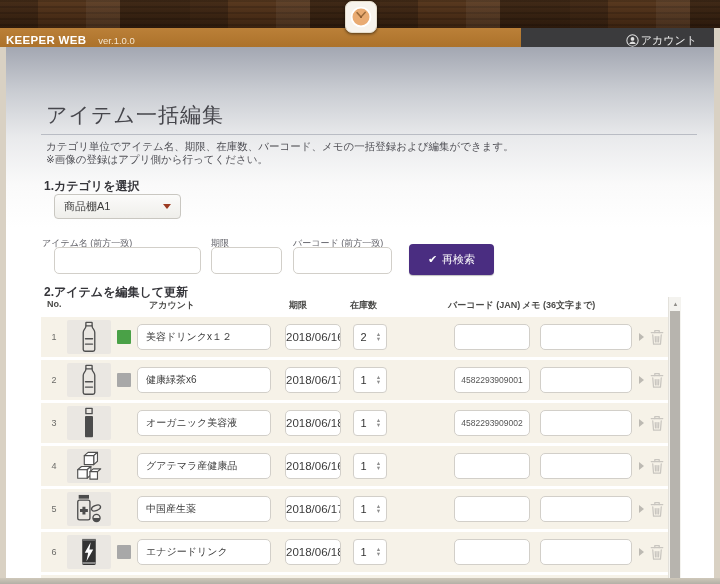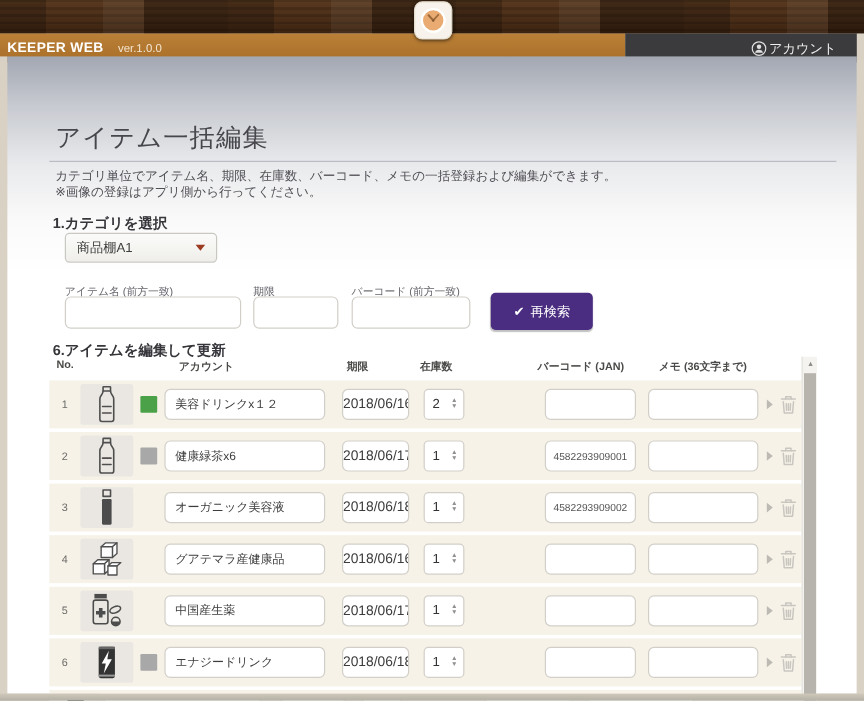--- a/index.html
+++ b/index.html
@@ -54,21 +54,21 @@
   .dropdown{
     position:absolute;left:48px;top:147px;width:127px;height:25px;
     background:linear-gradient(180deg,#fbfbfa,#efeeea);
     border:1px solid #c9c7c1;border-radius:4px;
     display:flex;align-items:center;padding:0 9px;box-sizing:border-box;cursor:pointer;
   }
   .dropdown .val{font-size:11px;color:#3c3c3c;flex:1;}
   .caret{width:0;height:0;border-left:4px solid transparent;border-right:4px solid transparent;border-top:5px solid #9c3b22;}
   
   .slabel{position:absolute;top:190px;font-size:9px;color:#63636a;}
-  .lab-name{left:48px;}
+  .lab-name{left:36px;}
   .lab-deadline{left:205px;}
   .lab-barcode{left:287px;}
   .sinput{
     position:absolute;top:200px;height:27px;border:1px solid #d2cfc9;border-radius:5px;
     background:#fff;box-sizing:border-box;font-size:11px;padding:0 6px;color:#333;
   }
   .in-name{left:48px;width:147px;}
   .in-deadline{left:205px;width:71px;}
   .in-barcode{left:287px;width:99px;}
   .search-btn{
@@ -80,21 +80,21 @@
   .check{font-size:11px;}
   
   .table{position:absolute;left:35px;top:250px;width:640px;height:328px;overflow:hidden;}
   .thead{position:relative;height:18px;margin-bottom:2px;}
   .thead span{position:absolute;top:2px;font-size:9px;font-weight:bold;color:#4a4a48;}
   .h-no{left:6px;}
   .h-name{left:108px;}
   .h-deadline{left:248px;}
   .h-stock{left:309px;}
   .h-barcode{left:407px;}
-  .h-memo{left:508px;text-align:right;}
+  .h-memo{left:481px;text-align:right;}
   .trow{
     width:627px;height:40px;background:#f6f2e8;margin-bottom:3px;
     display:flex;align-items:center;box-sizing:border-box;
   }
   .c-no{width:26px;text-align:center;font-size:9px;color:#6b6b68;flex:none;}
   .pimg{width:44px;height:34px;background:#eae7e2;border-radius:2px;flex:none;
         display:flex;align-items:center;justify-content:center;}
   .pimg svg{display:block;}
   .c-chipwrap{width:26px;display:flex;justify-content:center;flex:none;}
   .chip{width:14px;height:14px;border-radius:1px;}
@@ -171,21 +171,21 @@
   <span class="slabel lab-deadline">期限</span>
   <span class="slabel lab-barcode">バーコード (前方一致)</span>
   <input class="sinput in-name" value="" style="">
   <input class="sinput in-deadline" value="" style="">
   <input class="sinput in-barcode" value="" style="">
   <button class="search-btn">
     <span class="check">✔</span>
     <span>再検索</span>
   </button>
 
-  <h2 class="sec-h sec2-h">6.アイテムを編集して更新</h2>
+  <h2 class="sec-h sec2-h">2.アイテムを編集して更新</h2>
 
   <div class="table">
     <div class="thead">
       <span class="h-no">No.</span>
       <span class="h-name">アカウント</span>
       <span class="h-deadline">期限</span>
       <span class="h-stock">在庫数</span>
       <span class="h-barcode">バーコード (JAN)</span>
       <span class="h-memo">メモ (36文字まで)</span>
     </div>

